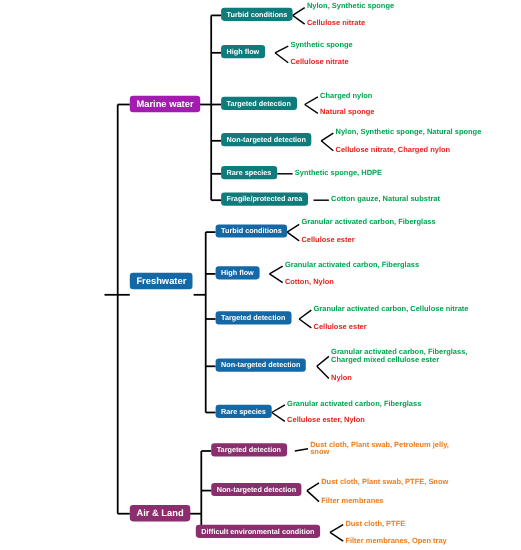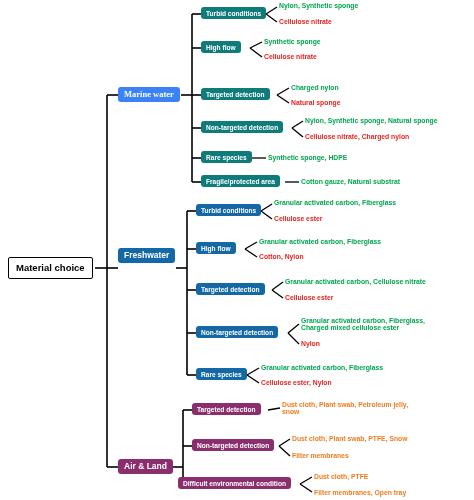--- a/index.html
+++ b/index.html
@@ -41,21 +41,21 @@
     border-radius: 2px;
   }
   .branch-node {
     color: #ffffff;
     font-size: 8.5px;
     font-weight: bold;
     padding: 3px 6px;
     border-radius: 3px;
     text-align: center;
   }
-  .branch-marine { background: #3b82f6; font-family: Liberation Serif, serif; }
+  .branch-marine { background: #a21caf; }
   .branch-fresh { background: #1468a5; }
   .branch-air { background: #8b2e6e; }
 
   .cond-node {
     font-size: 6.6px;
     font-weight: bold;
     color: #ffffff;
     padding: 2.5px 5px;
     border-radius: 3px;
     text-align: center;
@@ -144,21 +144,20 @@
     </g>
     <g stroke="#000000" stroke-width="1.3" fill="none">
       <path d="M268,410 L280,408"></path>
       <path d="M279,446 L290,439"></path>
       <path d="M279,446 L290,456"></path>
       <path d="M300,484 L312,477"></path>
       <path d="M300,484 L312,492"></path>
     </g>
   </svg>
 
-  <div class="node root-node" style="left:8px; top:257px;">Material choice</div>
 
   <div class="node branch-node branch-marine" style="left:118px; top:87px;">Marine water</div>
 
   <div class="node cond-node cond-marine" style="left:201px; top:7px;">Turbid conditions</div>
   <div class="node leaf leaf-green" style="left:279px; top:2px;">Nylon, Synthetic sponge</div>
   <div class="node leaf leaf-red" style="left:279px; top:18px;">Cellulose nitrate</div>
 
   <div class="node cond-node cond-marine" style="left:201px; top:41px;">High flow</div>
   <div class="node leaf leaf-green" style="left:264px; top:38px;">Synthetic sponge</div>
   <div class="node leaf leaf-red" style="left:264px; top:53px;">Cellulose  nitrate</div>

